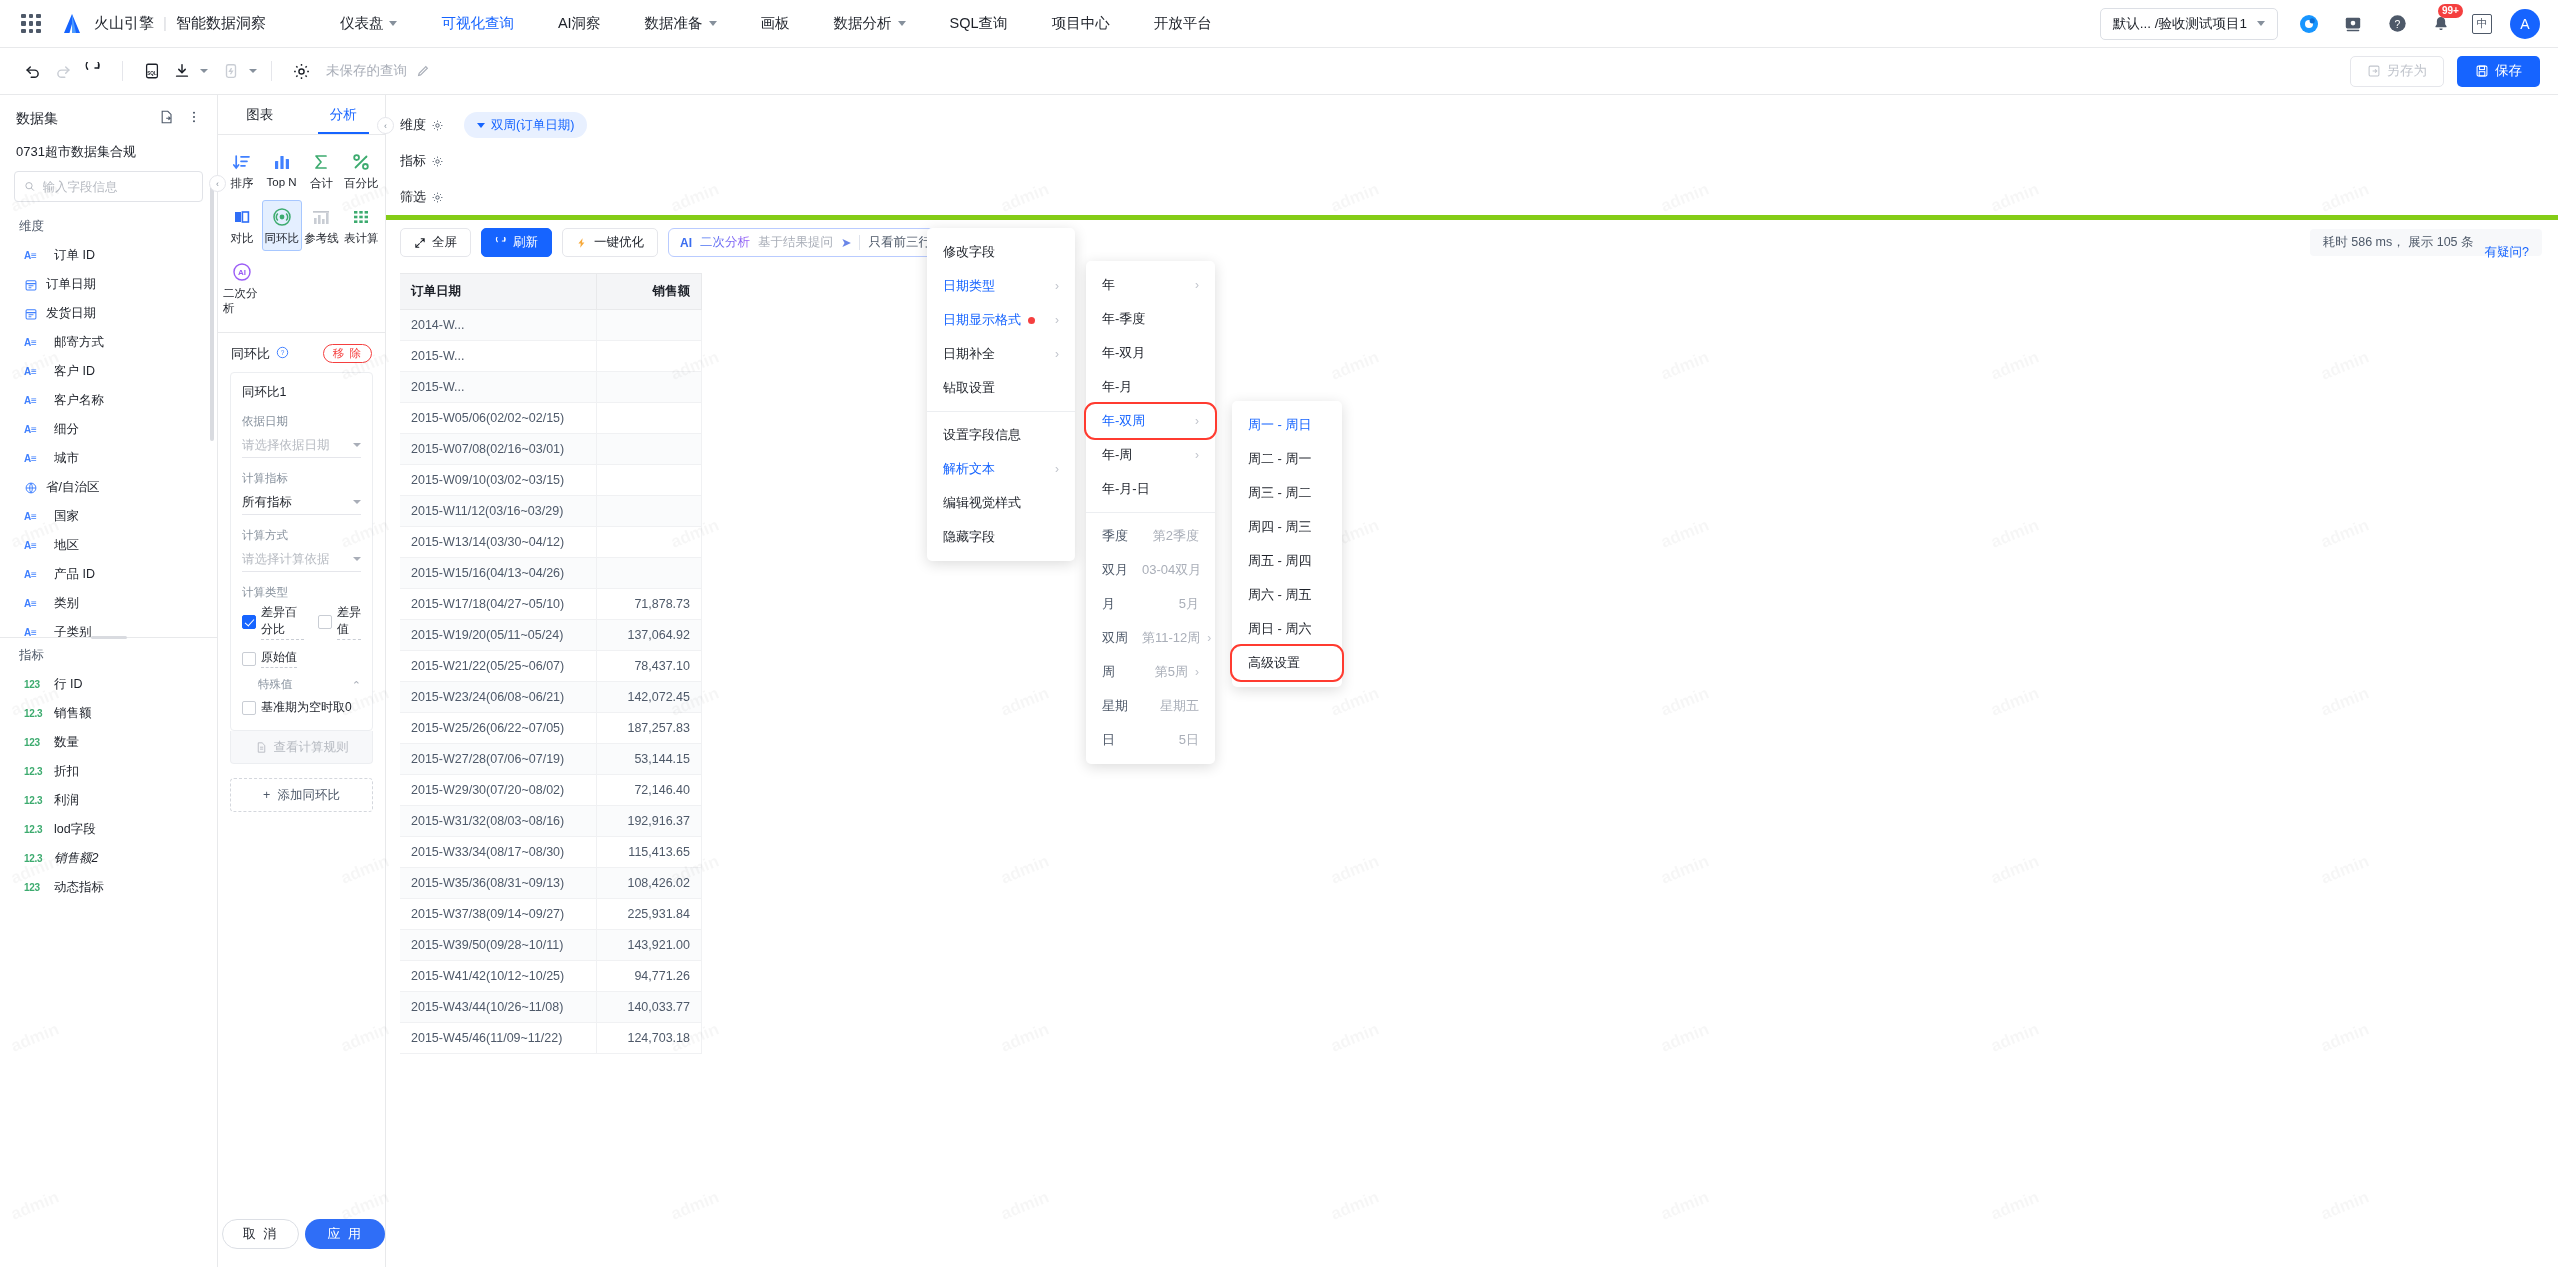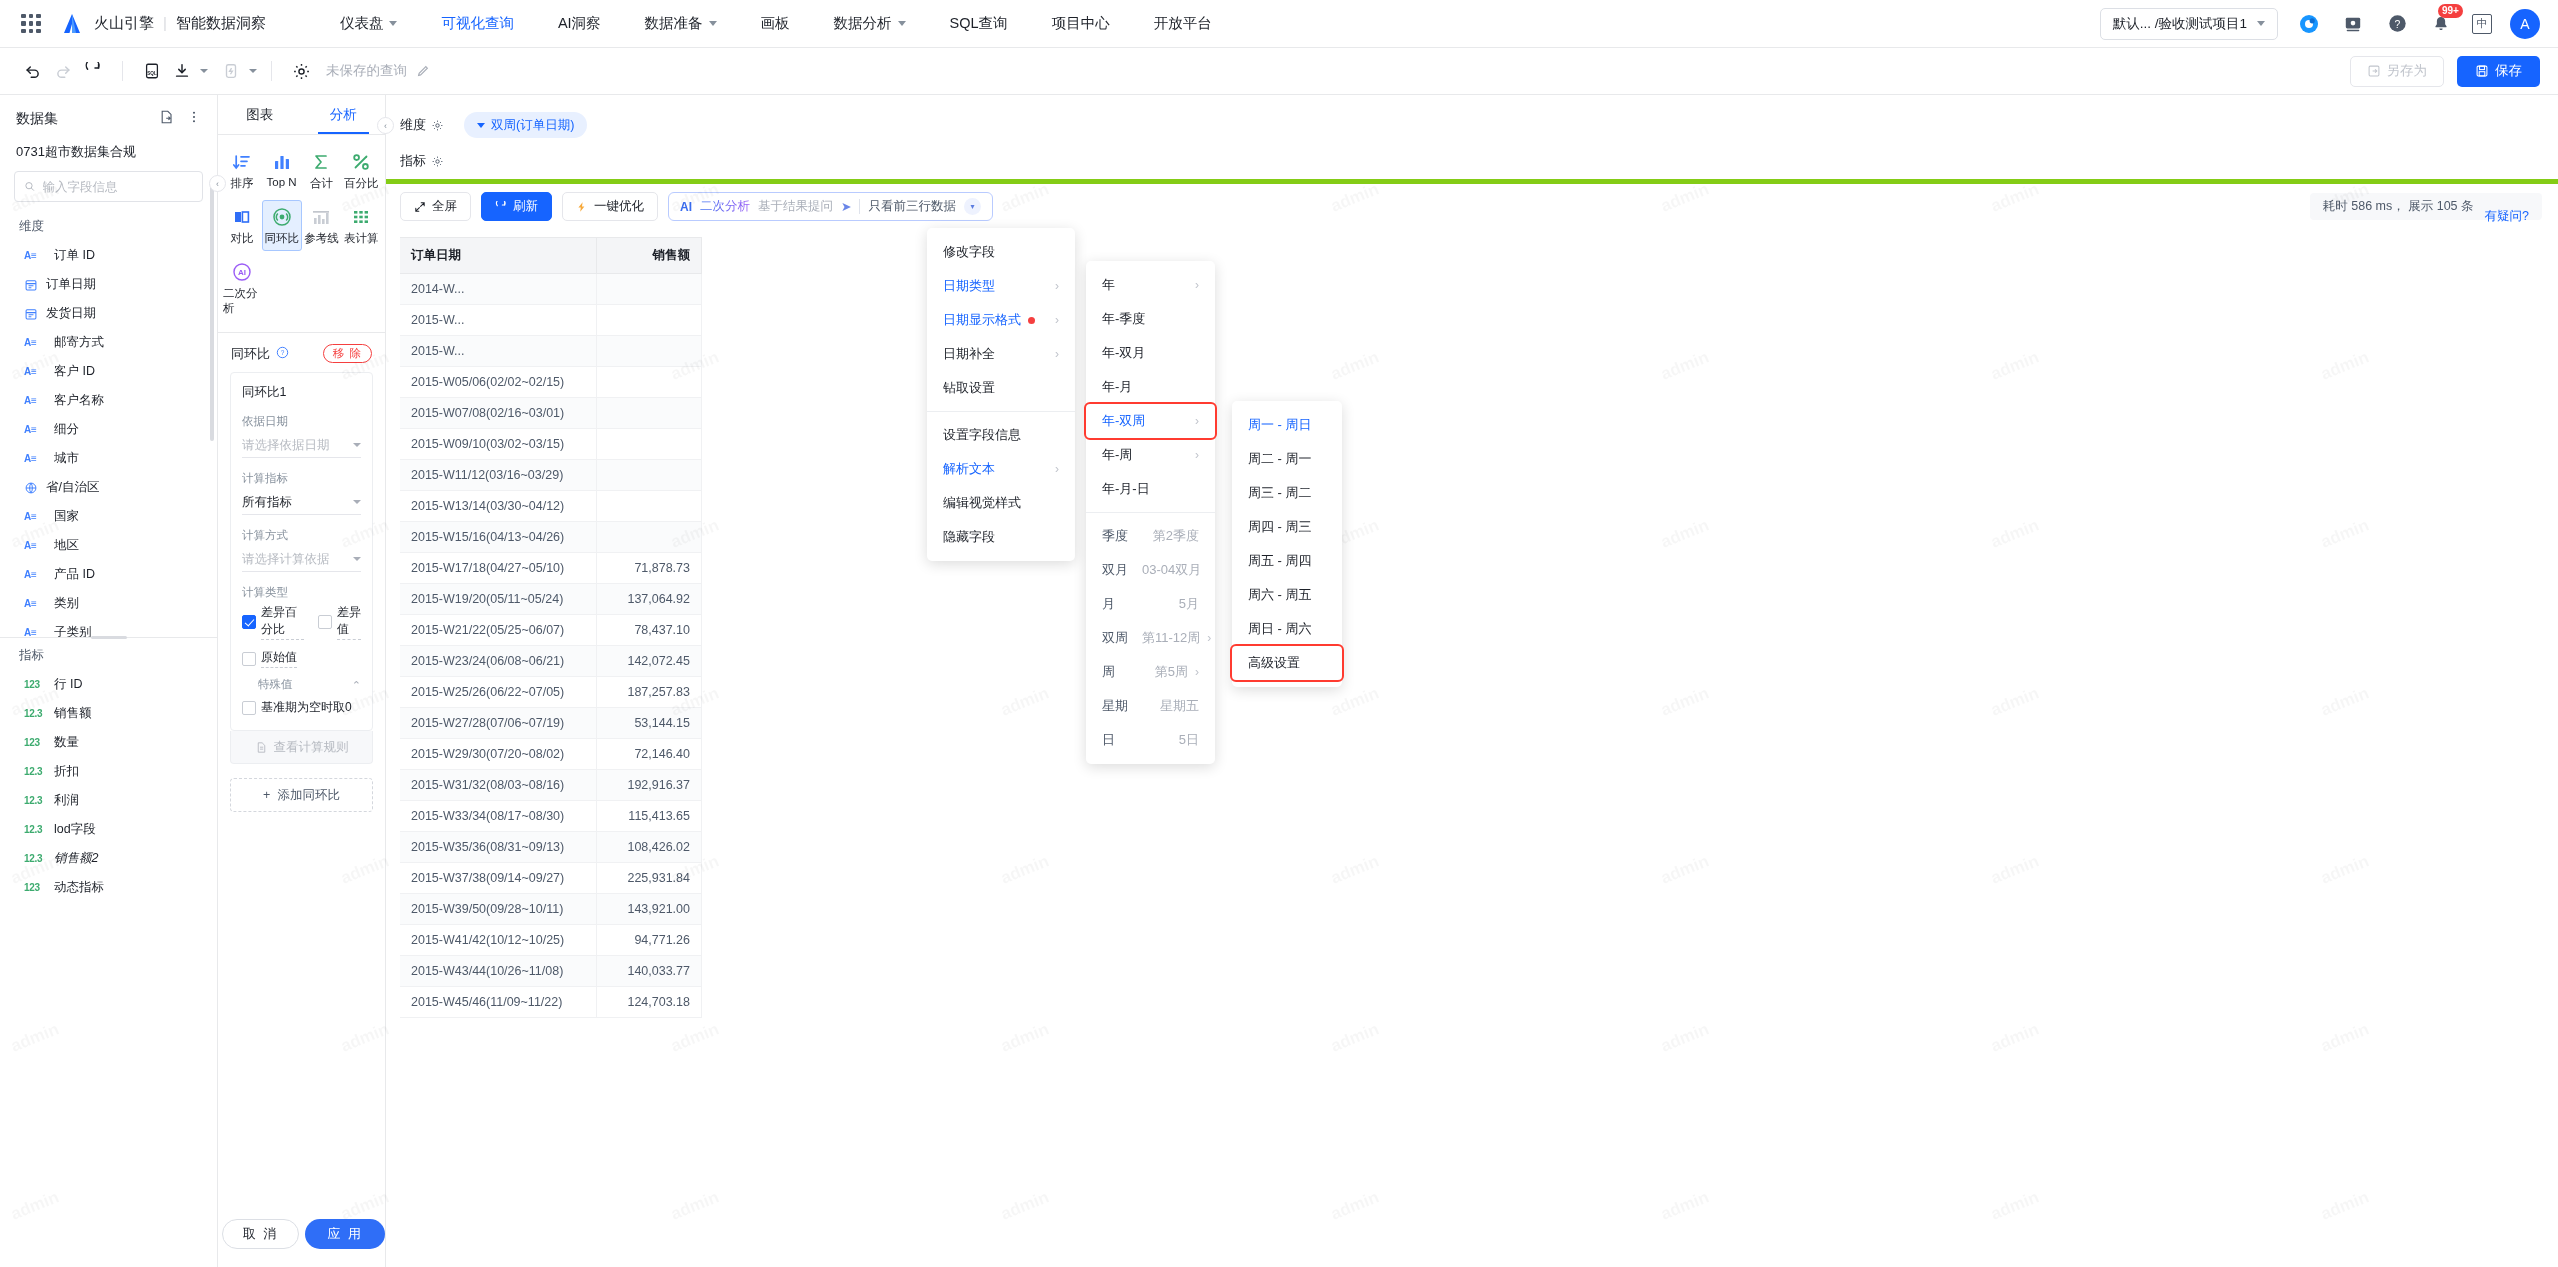--- a/index.html
+++ b/index.html
@@ -214,21 +214,21 @@
   .menu { position: absolute; background: #fff; border-radius: 5px;
     box-shadow: 0 3px 14px rgba(0,0,0,.14); padding: 7px 0; z-index: 60; }
   .mi { display: flex; align-items: center; height: 34px; padding: 0 16px;
     font-size: 13px; color: #1d2129; cursor: pointer; white-space: nowrap; }
   .mi.blue { color: #1664ff; }
   .mi .arr { margin-left: auto; color: #c0c4cc; font-size: 12px; padding-left: 20px; }
   .mi .dot { width: 7px; height: 7px; border-radius: 50%; background: #f53f3f;
     margin-left: 7px; flex: none; }
   .mi-sep { height: 1px; background: #eceef1; margin: 6px 0; }
   .mi.hl { background: #fff; color: #1664ff; }
-  .mi.boxed { outline: 2.5px solid #ff3b30; border-radius: 4px; z-index: 2; position: relative; }
+  .mi.boxed { outline: 2.5px solid #ff3b30; border-radius: 9px; z-index: 2; position: relative; }
   .mi-kv { display: flex; align-items: center; height: 34px; padding: 0 16px;
     font-size: 13px; color: #4e5969; cursor: pointer; white-space: nowrap; }
   .mi-kv .k { color: #4e5969; }
   .mi-kv .v { margin-left: auto; color: #a9aeb8; padding-left: 14px; }
   .mi-kv .arr { color: #c0c4cc; font-size: 12px; padding-left: 7px; }
 
   
   #menu-field  { left: 541px; top: 133px; width: 148px; }
   #menu-fmt    { left: 700px; top: 166px; width: 129px; }
   #menu-week   { left: 846px; top: 306px; width: 110px; }
@@ -732,20 +732,29 @@
             </svg>
         </span>
         <span class="chip">
           <span class="cd"></span>
           <span>双周(订单日期)</span>
         </span>
       </div>
       <div class="shelf">
         <span class="shelf-lbl">
           <span>指标</span>
+          <svg width="13" height="13" viewBox="0 0 20 20" fill="none" stroke="#4e5969" stroke-width="1.5">
+              <circle cx="10" cy="10" r="2.6"></circle>
+              <path d="M10 2.5v1.8M10 15.7v1.8M2.5 10h1.8M15.7 10h1.8M4.7 4.7l1.3 1.3M14 14l1.3 1.3M15.3 4.7L14 6M6 14l-1.3 1.3"></path>
+            </svg>
+        </span>
+      </div>
+      <div class="shelf">
+        <span class="shelf-lbl">
+          <span>筛选</span>
           <svg width="13" height="13" viewBox="0 0 20 20" fill="none" stroke="#4e5969" stroke-width="1.5">
               <circle cx="10" cy="10" r="2.6"></circle>
               <path d="M10 2.5v1.8M10 15.7v1.8M2.5 10h1.8M15.7 10h1.8M4.7 4.7l1.3 1.3M14 14l1.3 1.3M15.3 4.7L14 6M6 14l-1.3 1.3"></path>
             </svg>
         </span>
       </div>
     </div>
 
     <div class="mid-bar">
       <div class="mb-btn">

